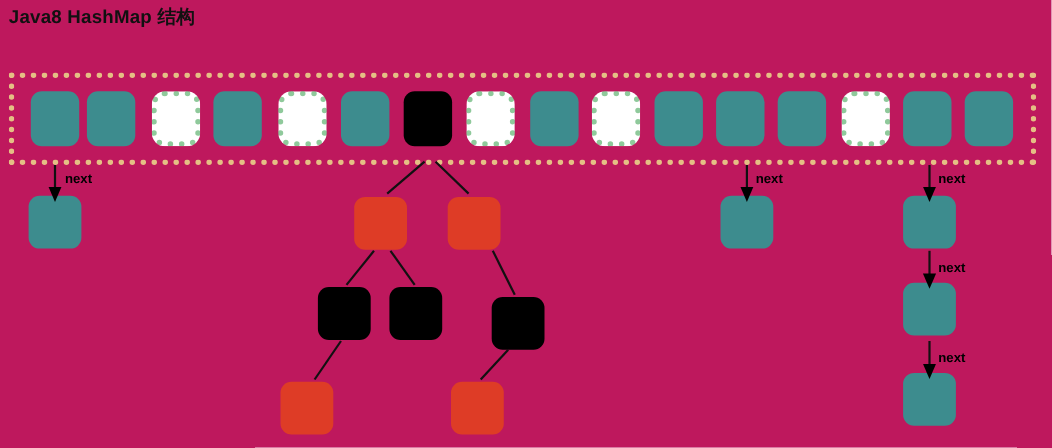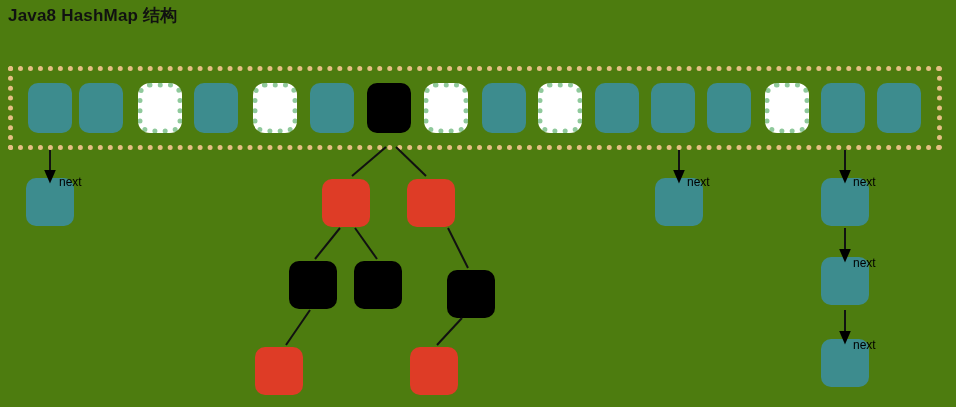--- a/index.html
+++ b/index.html
@@ -7,21 +7,21 @@
     padding: 0;
     background: #ffffff;
   }
   body {
     font-family: "Liberation Sans", sans-serif;
   }
   #root {
     position: relative;
     width: 956px;
     height: 407px;
-    background: #4d7c0f;
+    background: #be185d;
     overflow: hidden;
   }
   #title {
     position: absolute;
     left: 8px;
     top: 4px;
     font-size: 17px;
     font-weight: bold;
     color: #111111;
     letter-spacing: 0.2px;
@@ -69,24 +69,23 @@
     position: absolute;
     left: 0;
     top: 0;
     width: 956px;
     height: 407px;
     pointer-events: none;
   }
   .next-label {
     position: absolute;
     font-size: 12px;
-    font-weight: normal;
+    font-weight: bold;
     color: #000000;
     white-space: nowrap;
-    margin-top: 20px;
   }
 </style>
 </head>
 <body>
 
 <div id="root">
 
   <div id="title">Java8 HashMap 结构</div>
 
   <div id="array-container"></div>

